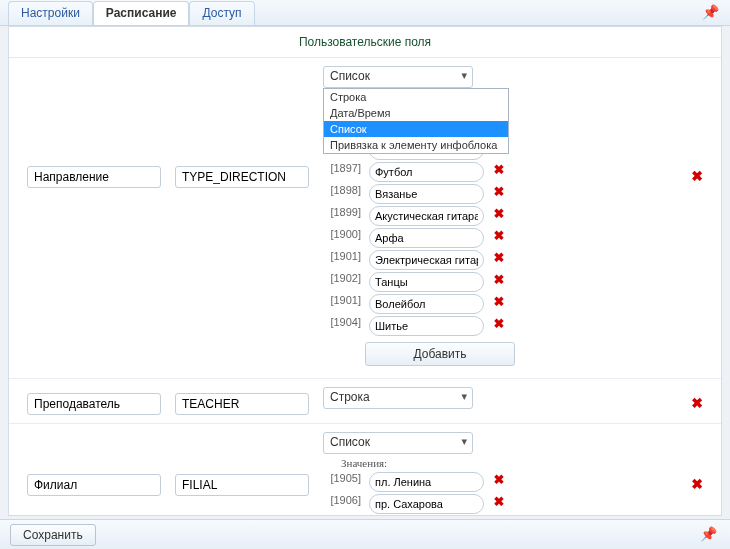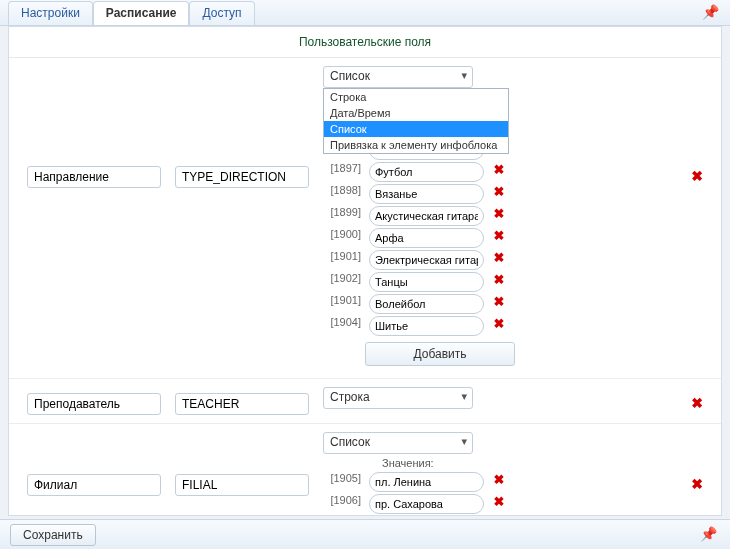--- a/index.html
+++ b/index.html
@@ -21,21 +21,21 @@
 .col-c { flex: 1; position: relative; }
 .txt { width: 134px; height: 22px; border: 1px solid #c3cedb; border-radius: 3px; padding: 2px 6px; font-size: 12px; background: #fff; }
 .del-row { color: #d40000; font-size: 14px; font-weight: bold; cursor: pointer; display: inline-block; margin-left: 14px; margin-top: 58px; }
 .del-row.s { margin-top: 8px; }
 
 .value-line { display: flex; align-items: flex-start; margin-bottom: 2px; gap: 8px; }
 .vid { width: 38px; text-align: right; font-size: 11px; color: #666; }
 .vinput { width: 115px; height: 20px; border: 1px solid #c3cedb; border-radius: 10px; padding: 2px 5px; font-size: 11px; background: #fff; }
 .vdel { color: #d40000; font-size: 13px; font-weight: bold; cursor: pointer; width: 14px; text-align: center; }
 .btn-add { display: block; width: 150px; height: 24px; border: 1px solid #c3cedb; border-radius: 3px; background: linear-gradient(#fcfeff,#e8eff7); font-size: 12px; color: #333; cursor: pointer; margin: 6px 0 4px 42px; }
-.lab { font-size: 11px; color: #555; margin: 3px 0 3px 59px; display: block; }
+.lab { font-size: 11px; color: #555; margin: 3px 0 3px 18px; display: block; font-family: Liberation Serif, serif; }
 
 .dropdown-pop { position: absolute; top: 22px; left: 0; width: 186px; background: #fff; border: 1px solid #a8b5c5; z-index: 20; }
 .dropdown-pop div { padding: 2px 6px; font-size: 11px; cursor: pointer; }
 .dropdown-pop div.sel-item { background: #1e90ff; color: #fff; }
 
 .bottom-bar { position: absolute; left: 0; right: 0; bottom: 0; height: 30px; background: linear-gradient(#f7fbff,#e7eef6); border-top: 1px solid #c9d6e4; display: flex; align-items: center; padding: 0 10px; gap: 0; }
 .btn { height: 22px; padding: 0 12px; border: 1px solid #b8c5d4; border-radius: 3px; background: linear-gradient(#fcfeff,#e6eef6); font-size: 12px; color: #333; cursor: pointer; }
 .pin2 { position: absolute; right: 12px; top: 6px; font-size: 14px; color: #8a97a8; cursor: pointer; }
 
 .select-wrap { position: relative; width: 150px; }

